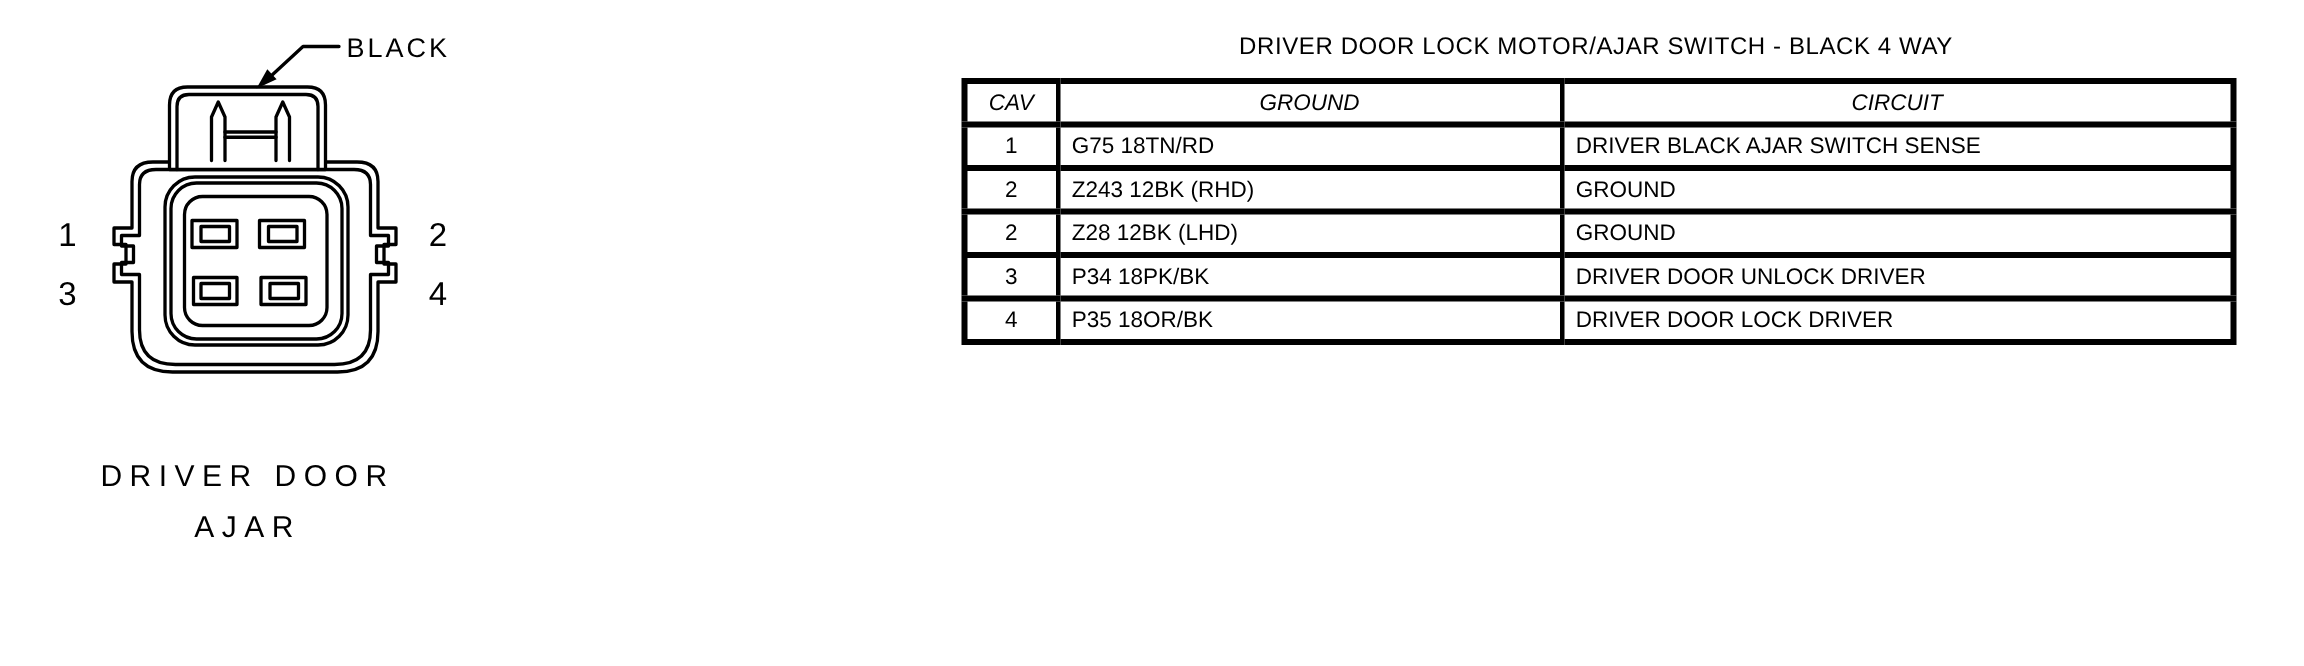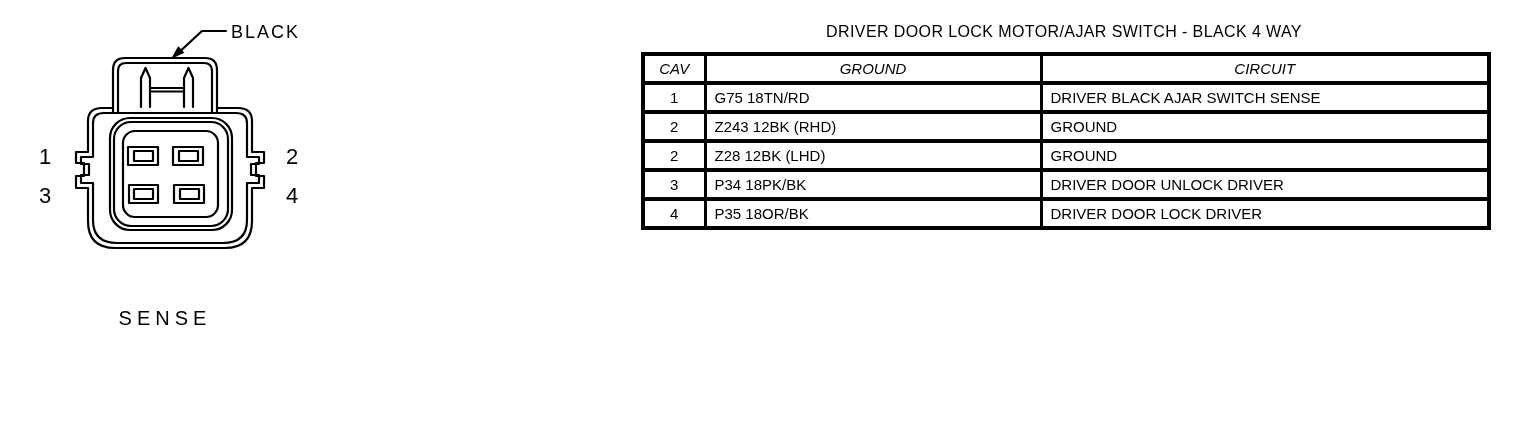--- a/index.html
+++ b/index.html
@@ -84,21 +84,22 @@
       <polygon class="ink-fill" points="171,59 184.4,52.8 178.2,46.2"></polygon>
 
       <text class="svg-label color-tag" x="231" y="38">BLACK</text>
       <text class="svg-label pin-num" x="45" y="164" text-anchor="middle">1</text>
       <text class="svg-label pin-num" x="292" y="164" text-anchor="middle">2</text>
       <text class="svg-label pin-num" x="45" y="203" text-anchor="middle">3</text>
       <text class="svg-label pin-num" x="292" y="203" text-anchor="middle">4</text>
     </svg>
 
     <div id="connector-caption">
-      <div>SENSE</div>
+      <div>DRIVER DOOR</div>
+      <div>AJAR</div>
     </div>
   </div>
 
   <div id="table-block">
     <div id="table-title">DRIVER DOOR LOCK MOTOR/AJAR SWITCH - BLACK 4 WAY</div>
     <table id="pinout">
       <thead>
         <tr>
           <th class="col-cav">CAV</th>
           <th class="col-circ">GROUND</th>

